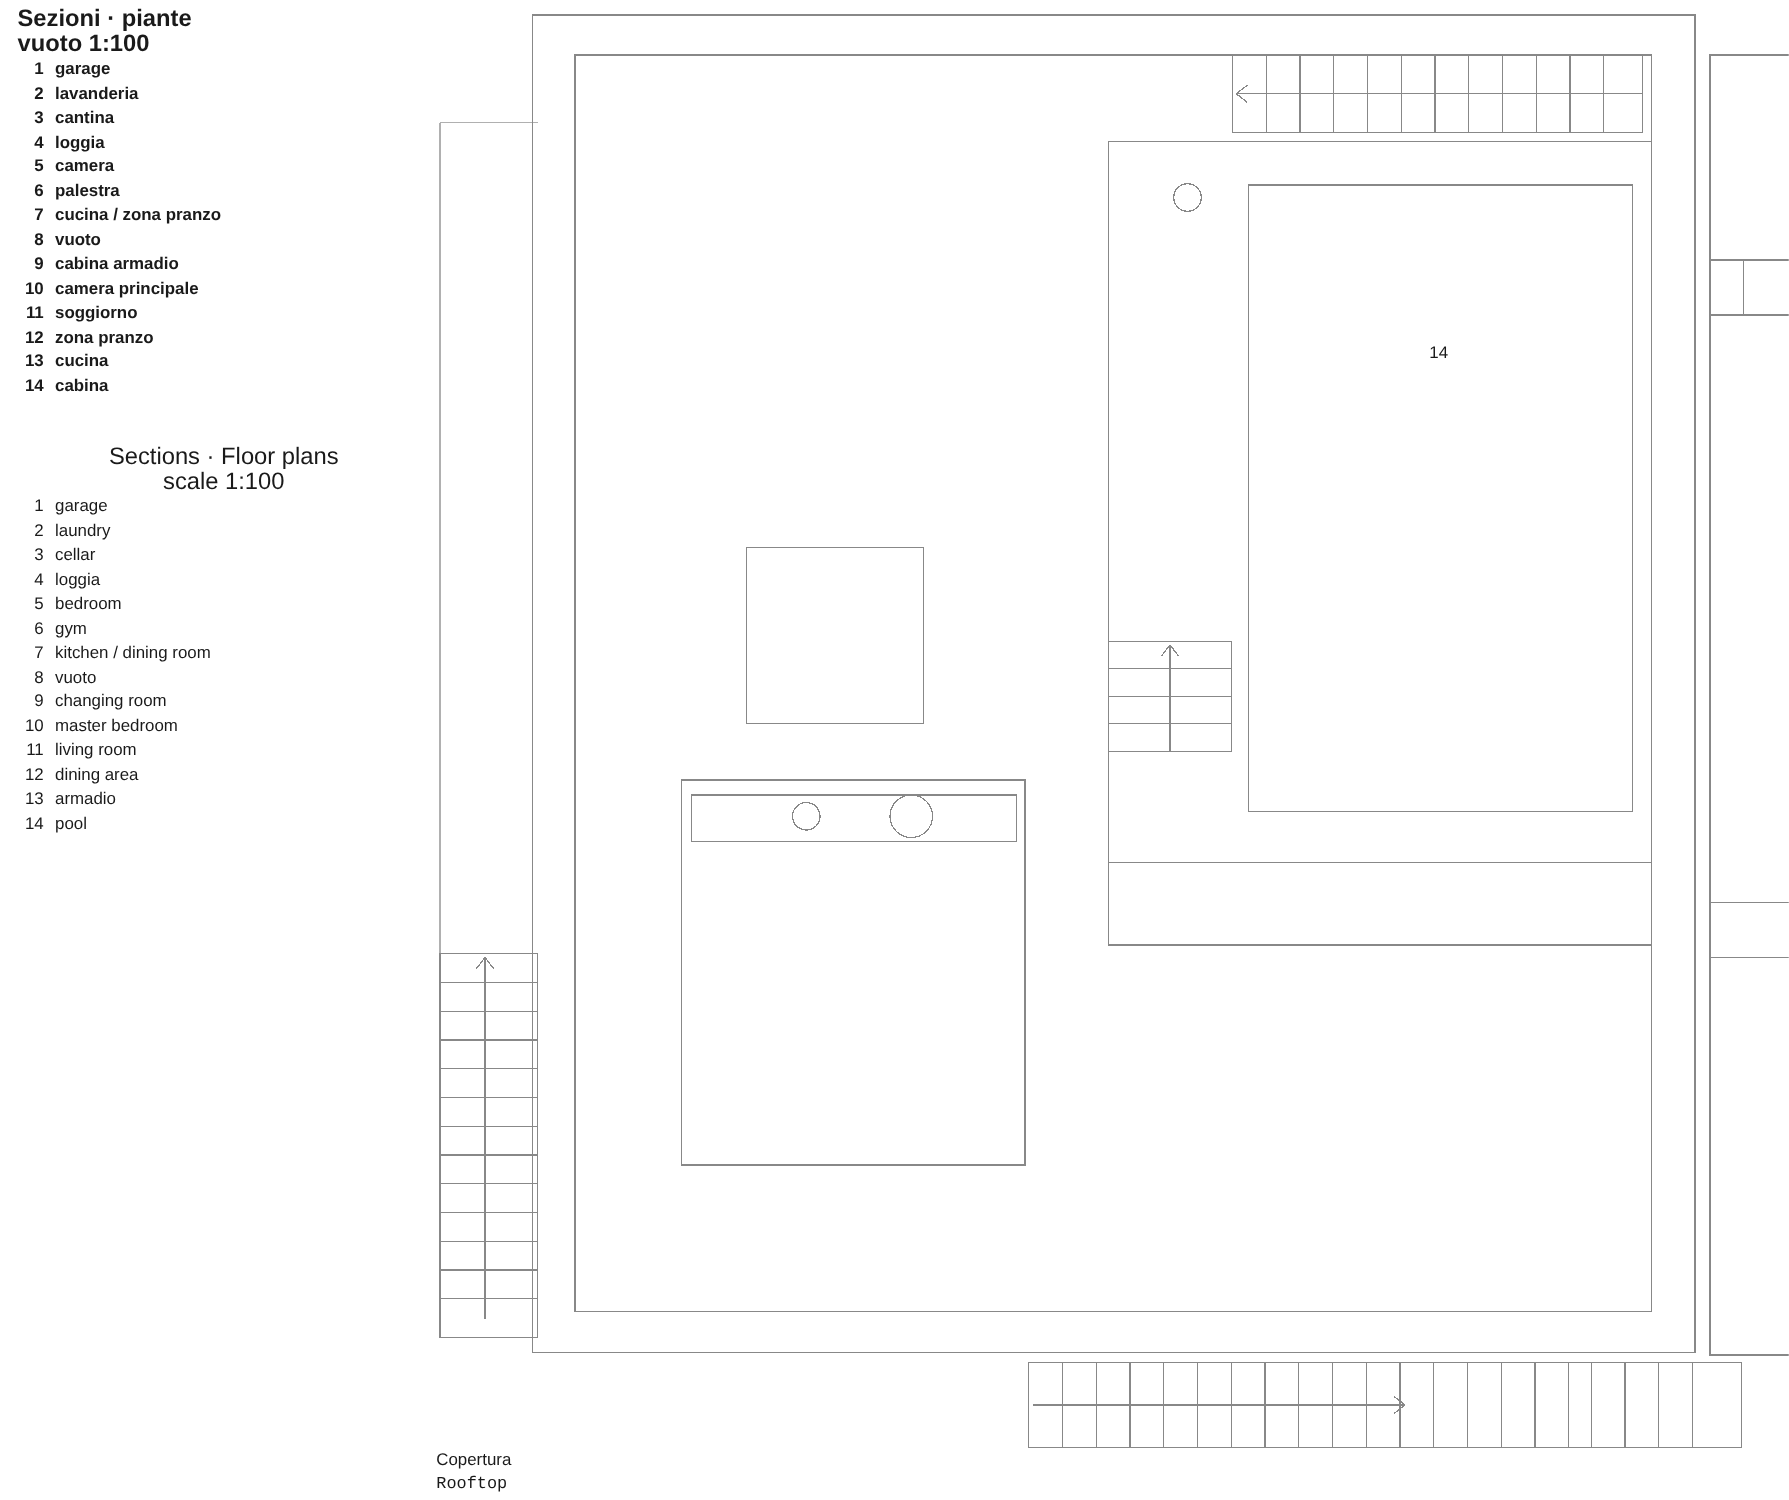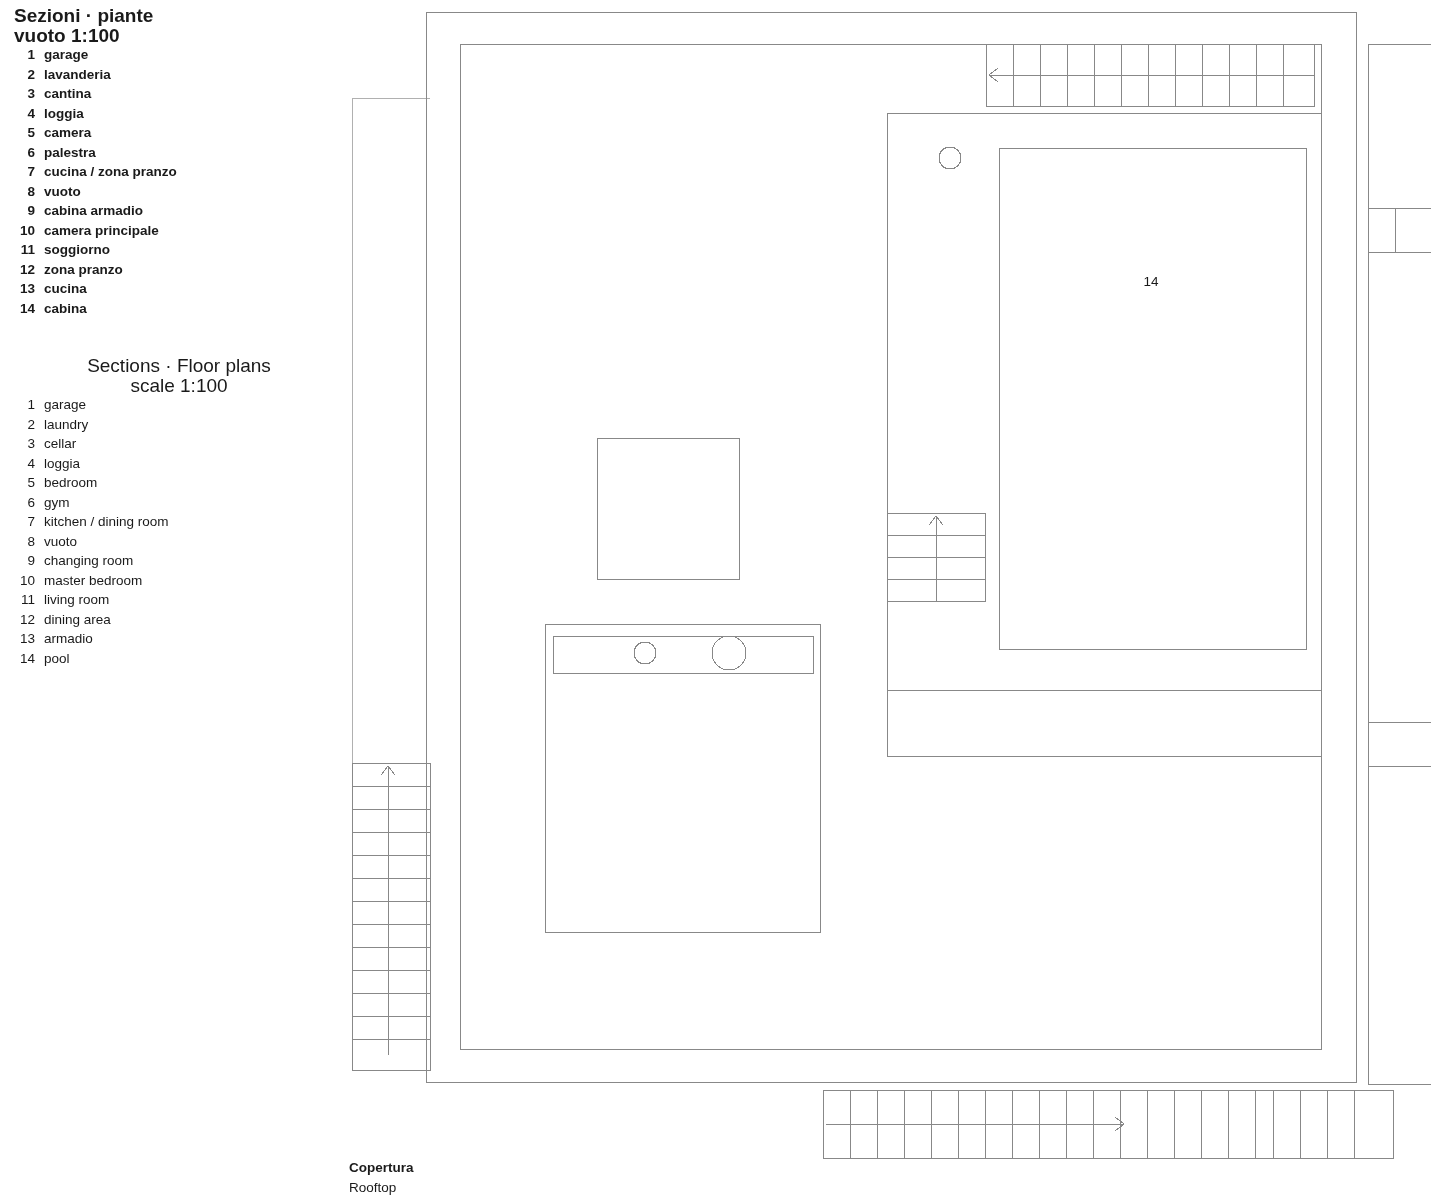--- a/index.html
+++ b/index.html
@@ -58,22 +58,22 @@
   }
 
   
   .caption {
     position: absolute;
     left: 349px;
     top: 1158px;
     font-size: 13.5px;
     line-height: 19.5px;
   }
-  .caption .cap-it { font-weight: bold; }
-  .caption .cap-en { font-weight: normal; }
+  .caption .cap-it { font-weight: normal; }
+  .caption .cap-en { font-weight: normal; font-family: Liberation Mono, monospace; }
 </style>
 </head>
 <body>
 
 <div class="legend">
 
   <div class="legend-block legend-it">
     <div class="legend-title">Sezioni · piante</div>
     <div class="legend-title">vuoto 1:100</div>
     <ul class="legend-list">

